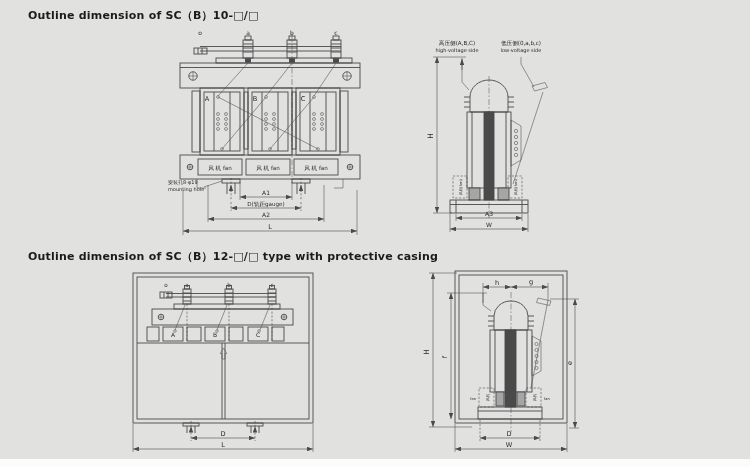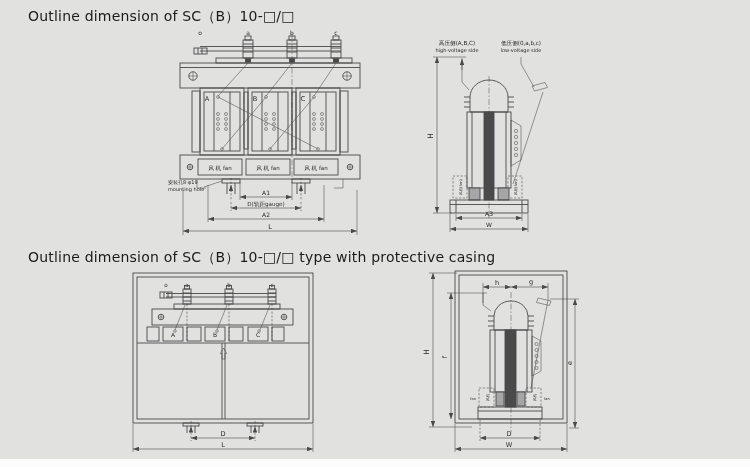--- a/index.html
+++ b/index.html
@@ -1,38 +1,38 @@
 <!DOCTYPE html>
 <html><head>
 <meta charset="utf-8">
 <style>
   html,body{margin:0;padding:0;}
   body{width:750px;height:467px;background:#e1e1e0;position:relative;overflow:hidden;
        font-family:"DejaVu Sans","Liberation Sans",sans-serif;}
-  .title{position:absolute;font-size:14px;font-weight:400;color:#1b1b1b;letter-spacing:.2px;}
+  .title{position:absolute;font-size:11px;font-weight:700;color:#1b1b1b;letter-spacing:.2px;}
   svg.d{position:absolute;left:0;top:0;}
   .d line,.d rect,.d path,.d circle,.d polyline,.d ellipse{stroke:#4a4a4a;stroke-width:.9;fill:none;}
   .d text{stroke:none;fill:#2a2a2a;text-anchor:middle;font-family:"DejaVu Sans","Liberation Sans",sans-serif;}
   .d .fdark{fill:#4a4a4a;stroke:#4a4a4a;}
   .d .gray{fill:#a6a6a6;}
   .d .thin{stroke-width:.55;}
   .d .dl{stroke-width:.6;marker-start:url(#ar);marker-end:url(#ar);}
   .d .dlend{stroke-width:.6;marker-end:url(#ar);}
   .d .dash{stroke-dasharray:2.2 1.6;stroke-width:.6;}
   .d .axis{stroke-dasharray:6 2 1.5 2;stroke-width:.5;}
   .d .t35{font-size:3.6px}.d .t5{font-size:5px}.d .t55{font-size:5.6px}
   .d .t6{font-size:6px}.d .t65{font-size:6.6px}.d .t7{font-size:7.4px}
   .d .start{text-anchor:start}.d .end{text-anchor:end}
   .whitestrip{position:absolute;left:0;top:459px;width:750px;height:8px;background:#fcfcfc;}
 </style>
 </head>
 <body>
 
 <div class="title" style="left:28px;top:8px">Outline dimension of SC（B）10-□/□</div>
-<div class="title" style="left:28px;top:249px">Outline dimension of SC（B）10-□/□ type with protective casing</div>
+<div class="title" style="left:28px;top:249px">Outline dimension of SC（B）12-□/□ type with protective casing</div>
 
 <svg class="d" width="750" height="467" viewBox="0 0 750 467" xmlns="http://www.w3.org/2000/svg">
 <defs>
   <marker id="ar" viewBox="0 0 8 6" markerWidth="6" markerHeight="4.5" refX="8" refY="3" orient="auto-start-reverse" markerUnits="userSpaceOnUse">
     <path d="M0,0 L8,3 L0,6 z" style="fill:#4a4a4a;stroke:none"></path>
   </marker>
   <pattern id="vstr" width="3.2" height="4" patternUnits="userSpaceOnUse">
     <rect width="3.2" height="4" style="fill:#d9d9d9;stroke:none"></rect>
     <rect width="1.7" height="4" style="fill:#555;stroke:none"></rect>
   </pattern>

